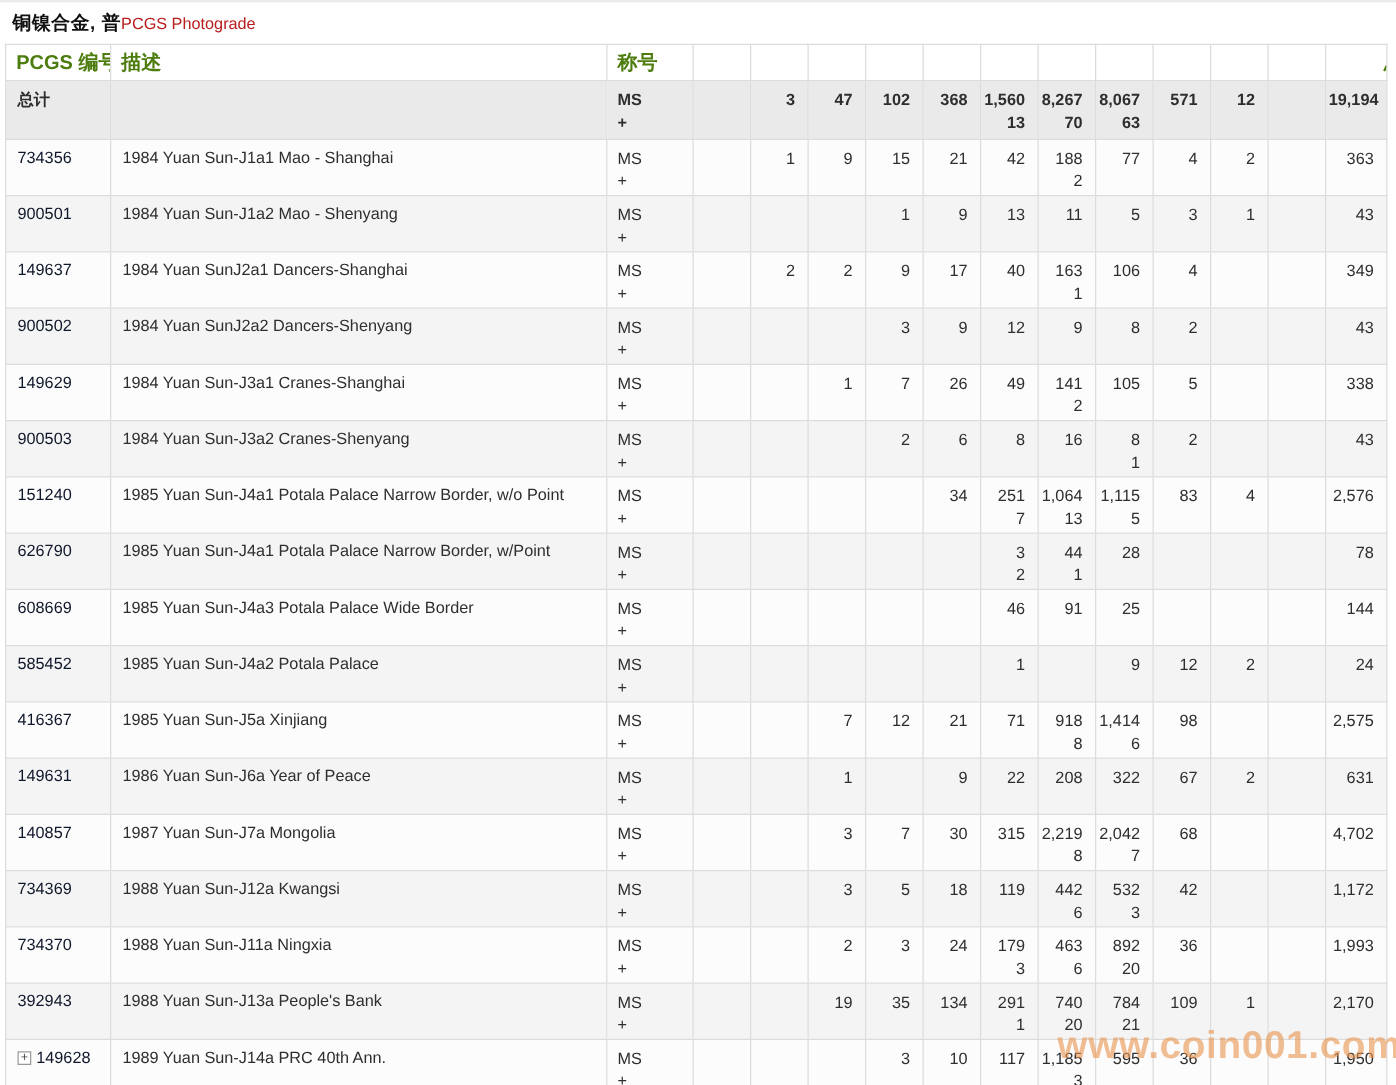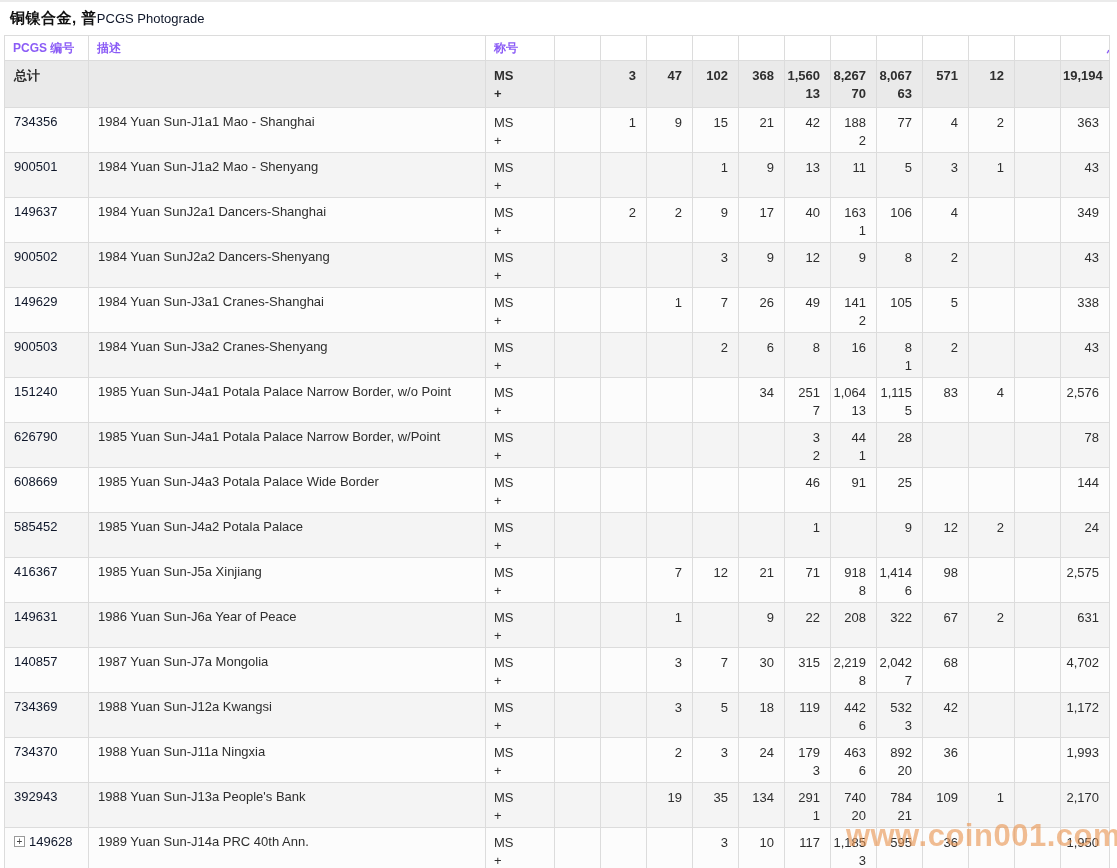--- a/index.html
+++ b/index.html
@@ -14,46 +14,46 @@
   .top-line { height: 2px; background: #ebebeb; }
   .page-header {
     display: flex; justify-content: flex-start; align-items: center;
     padding: 7px 10px 7px 10px;
   }
   .page-title {
     font-size: 15px; font-weight: bold; color: #111;
     letter-spacing: 0.5px;
   }
   .photograde-link {
-    font-size: 13px; color: #0f172a; text-decoration: none; cursor: pointer;
+    font-size: 13px; color: #b91c1c; text-decoration: none; cursor: pointer;
     margin-right: 2px;
   }
   table.pop-table {
     border-collapse: collapse;
     table-layout: fixed;
     margin-left: 4px;
     width: 1106px;
     font-size: 13px;
     color: #2e2e2e;
   }
   .pop-table th, .pop-table td {
     border: 1px solid #dcdcdc;
     vertical-align: top;
     padding: 0;
     overflow: hidden;
     white-space: nowrap;
   }
   .pop-table thead th {
     font-weight: bold;
-    color: #8b5cf6;
+    color: #4d7c0f;
     background: #ffffff;
     height: 23px;
     padding: 4px 8px 3px 8px;
     text-align: left;
-    font-size: 12px;
+    font-size: 16px;
   }
   .pop-table thead th.grade-h { text-align: left; padding-right: 10px; padding-left: 46px; }
   tr.total-row { background: #eaeaea; font-weight: bold; }
   tr.total-row td { height: 47px; }
   tr.data-row td { height: 45px; }
   tr.row-even { background: #fcfcfc; }
   tr.row-odd  { background: #f4f4f4; }
   td.id-cell { padding: 6px 4px 0 9px; }
   td.id-cell .pcgs-link {
     color: #0f172a; cursor: pointer; text-decoration: none;

